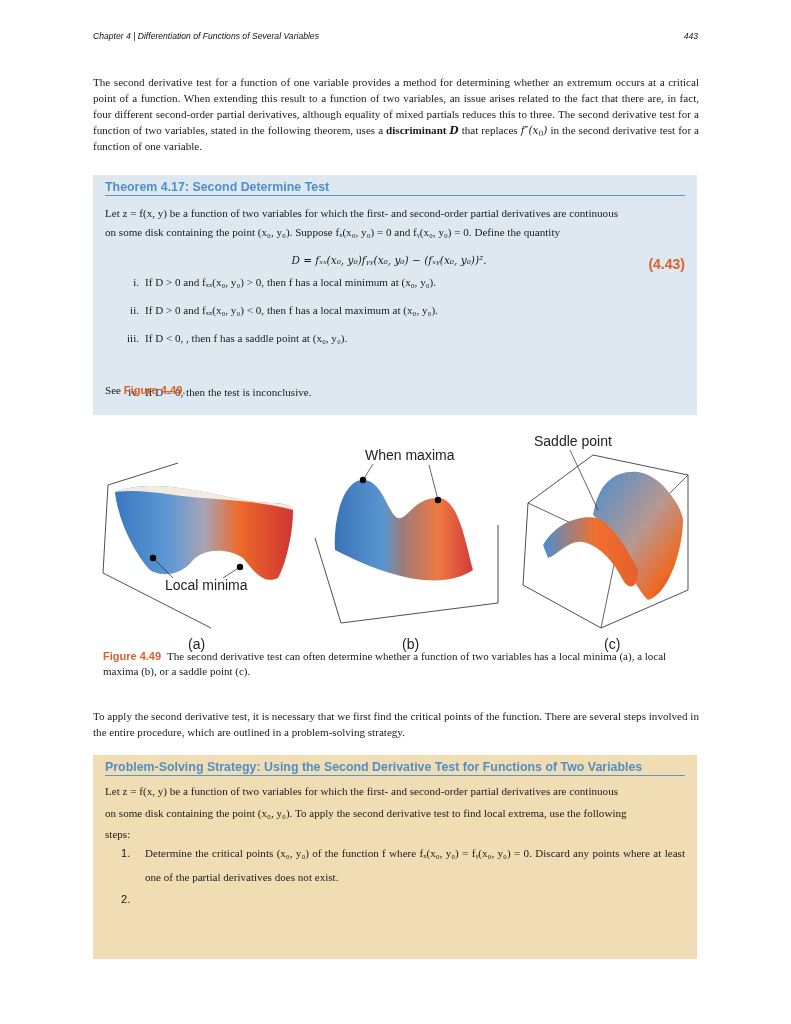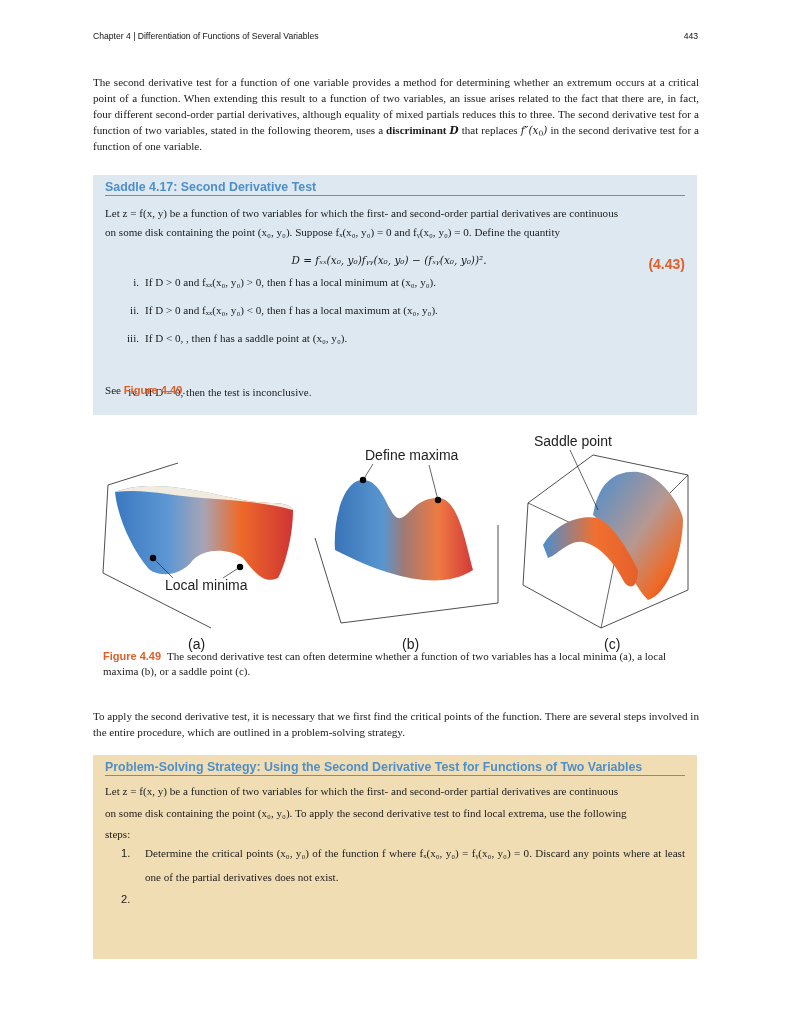--- a/index.html
+++ b/index.html
@@ -1,17 +1,17 @@
 <!DOCTYPE html>
 <html><head>
 <meta charset="utf-8">
 <style>
   html, body { margin: 0; padding: 0; background: #ffffff; }
   body { width: 791px; height: 1024px; position: relative; overflow: hidden; font-family: "Liberation Serif", serif; color: #1a1a1a; }
-  .header { position: absolute; left: 93px; right: 93px; top: 31px; font-family: "Liberation Sans", sans-serif; font-size: 8.6px; display: flex; justify-content: space-between; color: #111; }
+  .header { position: absolute; left: 93px; right: 93px; top: 31px; font-family: "Liberation Sans", sans-serif; font-size: 8.6px; display: flex; justify-content: space-between; color: #111; font-style: italic; }
   .para { position: absolute; left: 93px; width: 606px; font-size: 11.1px; line-height: 16px; text-align: justify; }
   .math { font-family: "DejaVu Serif", serif; font-style: italic; font-size: 10.5px; }
   sub { font-size: 7.5px; font-style: normal; vertical-align: -2px; line-height: 0; }
   b.term { font-weight: bold; }
   .box { position: absolute; left: 93px; width: 604px; }
   .box.theorem { top: 175px; height: 240px; background: #dde8f1; }
   .box.strategy { top: 755px; height: 204px; background: #f1ddb4; }
   .box-title { position: absolute; left: 12px; right: 12px; top: 5px; font-family: "Liberation Sans", sans-serif; font-weight: bold; font-size: 12.4px; color: #4f8fc8; border-bottom: 1.5px solid #5a96cd; padding-bottom: 1px; }
   .box-text { position: absolute; left: 12px; width: 580px; font-size: 11.1px; line-height: 22px; text-align: justify; }
   .eq { position: absolute; left: 0; right: 12px; text-align: center; font-size: 11.1px; }
@@ -38,21 +38,21 @@
 <div class="para" style="top:74px;">
   <span>The second derivative test for a function of one variable provides a method for determining whether an extremum occurs at a critical point of a function. When extending this result to a function of two variables, an issue arises related to the fact that there are, in fact, four different second-order partial derivatives, although equality of mixed partials reduces this to three. The second derivative test for a function of two variables, stated in the following theorem, uses a</span>
   <b class="term">discriminant</b>
   <span class="math" style="font-weight:bold">D</span>
   <span>that replaces</span>
   <span class="math"><span>f″(x</span><sub>0</sub>)</span>
   <span>in the second derivative test for a function of one variable.</span>
 </div>
 
 <div class="box theorem">
-  <div class="box-title">Saddle 4.17: Second Derivative Test</div>
+  <div class="box-title">Theorem 4.17: Second Determine Test</div>
   <div class="box-text" style="top:27px;">Let z = f(x, y) be a function of two variables for which the first- and second-order partial derivatives are continuous</div>
   <div class="box-text" style="top:46px;">on some disk containing the point (x₀, y₀). Suppose fₓ(x₀, y₀) = 0 and fᵧ(x₀, y₀) = 0. Define the quantity</div>
   <div class="eq" style="top:79px;"><span class="math">D = fₓₓ(x₀, y₀)fᵧᵧ(x₀, y₀) − (fₓᵧ(x₀, y₀))².</span></div>
   <div class="eq-num" style="top:81px;">(4.43)</div>
   <div class="li" style="left:52px; top:101px;"><span class="lab">i.</span><span>If D &gt; 0 and fₓₓ(x₀, y₀) &gt; 0, then f has a local minimum at (x₀, y₀).</span></div>
   <div class="li" style="left:52px; top:129px;"><span class="lab">ii.</span><span>If D &gt; 0 and fₓₓ(x₀, y₀) &lt; 0, then f has a local maximum at (x₀, y₀).</span></div>
   <div class="li" style="left:52px; top:157px;"><span class="lab">iii.</span><span>If D &lt; 0, , then f has a saddle point at (x₀, y₀).</span></div>
   <div class="li" style="left:52px; top:183px;margin-top:28px;"><span class="lab">iv.</span><span>If D = 0, then the test is inconclusive.</span></div>
   <div class="li" style="left:12px; top:209px;">
     <span>See</span>
@@ -114,21 +114,21 @@
       <polyline points="435,73 500,25 595,45 595,160 508,198 430,155 435,73" stroke="#222" fill="none" stroke-width="0.8"></polyline>
       <line x1="435" y1="73" x2="525" y2="115" stroke="#222" stroke-width="0.7"></line>
       <line x1="525" y1="115" x2="595" y2="45" stroke="#222" stroke-width="0.7"></line>
       <line x1="525" y1="115" x2="508" y2="198" stroke="#222" stroke-width="0.7"></line>
       <path d="M500,85 C505,55 520,40 545,42 C570,45 590,80 590,90 C590,120 575,165 555,170 C535,150 520,100 500,85 Z" fill="url(#gC)"></path>
       <path d="M450,115 C465,90 490,85 505,88 C520,95 535,120 545,140 C545,160 535,160 530,150 C520,130 505,115 490,112 C475,110 465,125 455,128 Z" fill="url(#gC2)"></path>
       <line x1="477" y1="20" x2="505" y2="80" stroke="#222" stroke-width="0.7"></line>
     </g>
   </svg>
   <div class="figlabel" style="left:72px; top:147px;">Local minima</div>
-  <div class="figlabel" style="left:272px; top:17px;">Define maxima</div>
+  <div class="figlabel" style="left:272px; top:17px;">When maxima</div>
   <div class="figlabel" style="left:441px; top:3px;">Saddle point</div>
   <div class="figlabel" style="left:95px; top:206px;">(a)</div>
   <div class="figlabel" style="left:309px; top:206px;">(b)</div>
   <div class="figlabel" style="left:511px; top:206px;">(c)</div>
 </div>
 
 <div class="caption">
   <span class="fnum">Figure 4.49</span><span>The second derivative test can often determine whether a function of two variables has a local minima (a), a local maxima (b), or a saddle point (c).</span>
 </div>
 

